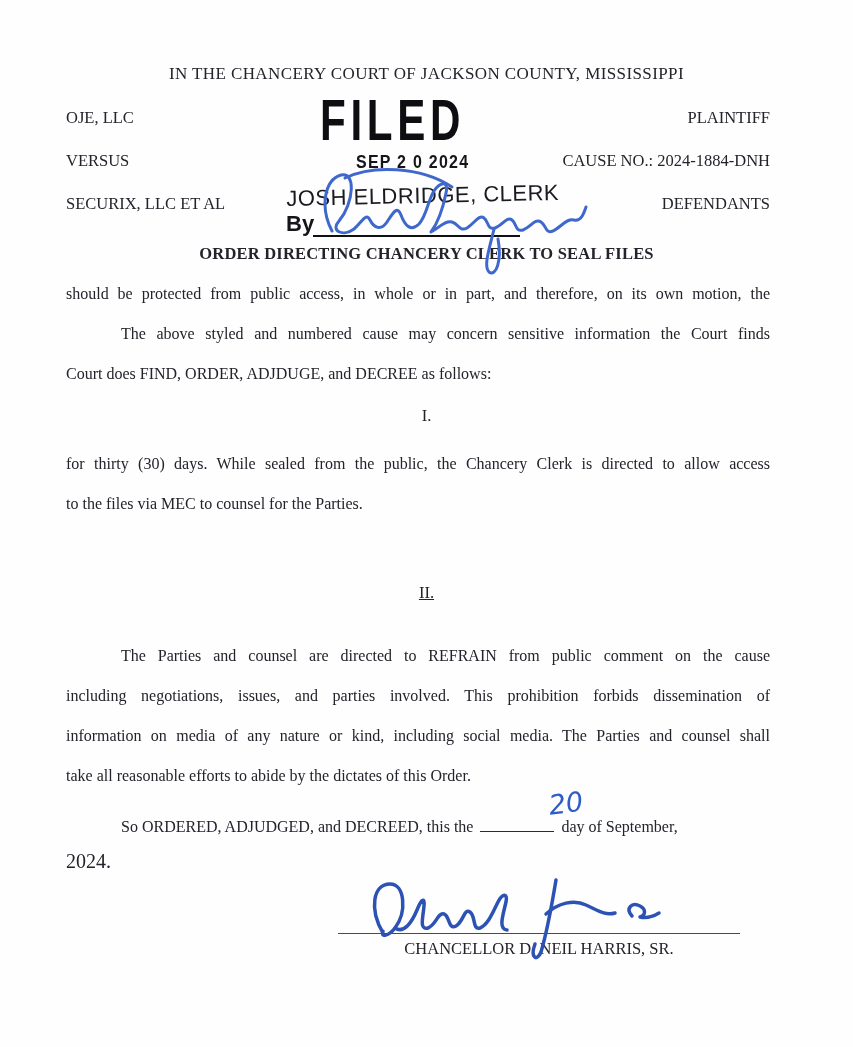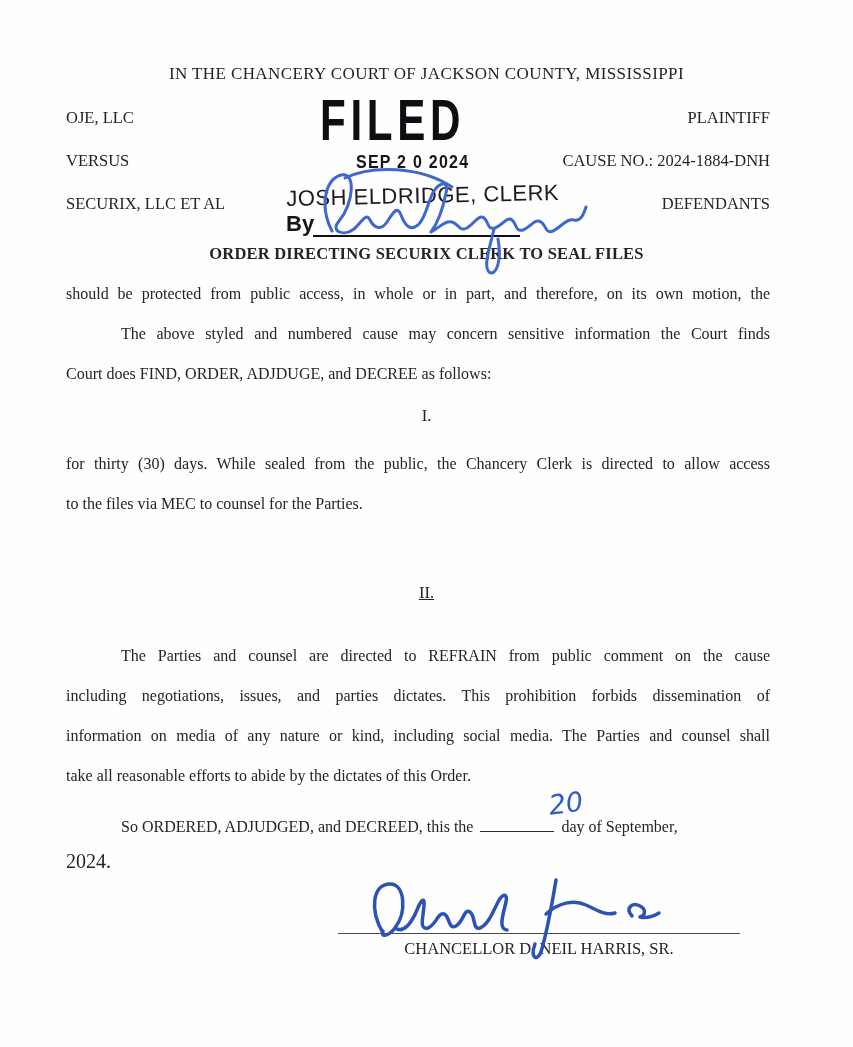--- a/index.html
+++ b/index.html
@@ -63,40 +63,40 @@
     <span>SECURIX, LLC ET AL</span>
     <span class="right">DEFENDANTS</span>
   </div>
 
   <div class="abs filed">FILED</div>
   <div class="abs stamp-date">SEP 2 0 2024</div>
   <div class="abs stamp-clerk">JOSH ELDRIDGE, CLERK</div>
   <div class="abs stamp-by">By</div>
   <div class="abs by-line"></div>
 
-  <div class="abs order-title">ORDER DIRECTING SECURIX CLERK TO SEAL FILES</div>
+  <div class="abs order-title">ORDER DIRECTING CHANCERY CLERK TO SEAL FILES</div>
 
   <div class="abs para" style="top:274px;">
       <div class="line">should be protected from public access, in whole or in part, and therefore, on its own motion, the</div>
       <div class="line first">The above styled and numbered cause may concern sensitive information the Court finds</div>
       <div class="line last">Court does FIND, ORDER, ADJDUGE, and DECREE as follows:</div>
     </div>
 
   <div class="abs section-num" style="top:406px;">I.</div>
 
   <div class="abs para" style="top:444px;">
       <div class="line">for thirty (30) days.  While sealed from the public, the Chancery Clerk is directed to allow access</div>
       <div class="line last">to the files via MEC to counsel for the Parties.</div>
     </div>
 
   <div class="abs section-num" style="top:583px;text-decoration:underline;">II.</div>
 
   <div class="abs para" style="top:636px;">
       <div class="line first">The Parties and counsel are directed to REFRAIN from public comment on the cause</div>
-      <div class="line">including negotiations, issues, and parties dictates.  This prohibition forbids dissemination of</div>
+      <div class="line">including negotiations, issues, and parties involved.  This prohibition forbids dissemination of</div>
       <div class="line">information on media of any nature or kind, including social media.  The Parties and counsel shall</div>
       <div class="line last">take all reasonable efforts to abide by the dictates of this Order.</div>
     </div>
 
   <div class="abs closing"><span>So ORDERED, ADJUDGED, and DECREED, this the</span><span class="day-blank"><span class="day-value">20</span></span><span>day of September,</span></div>
 
   <div class="abs year-line">2024.</div>
 
   <div class="abs sig-line"></div>
   <div class="abs sig-caption">CHANCELLOR D. NEIL HARRIS, SR.</div>

